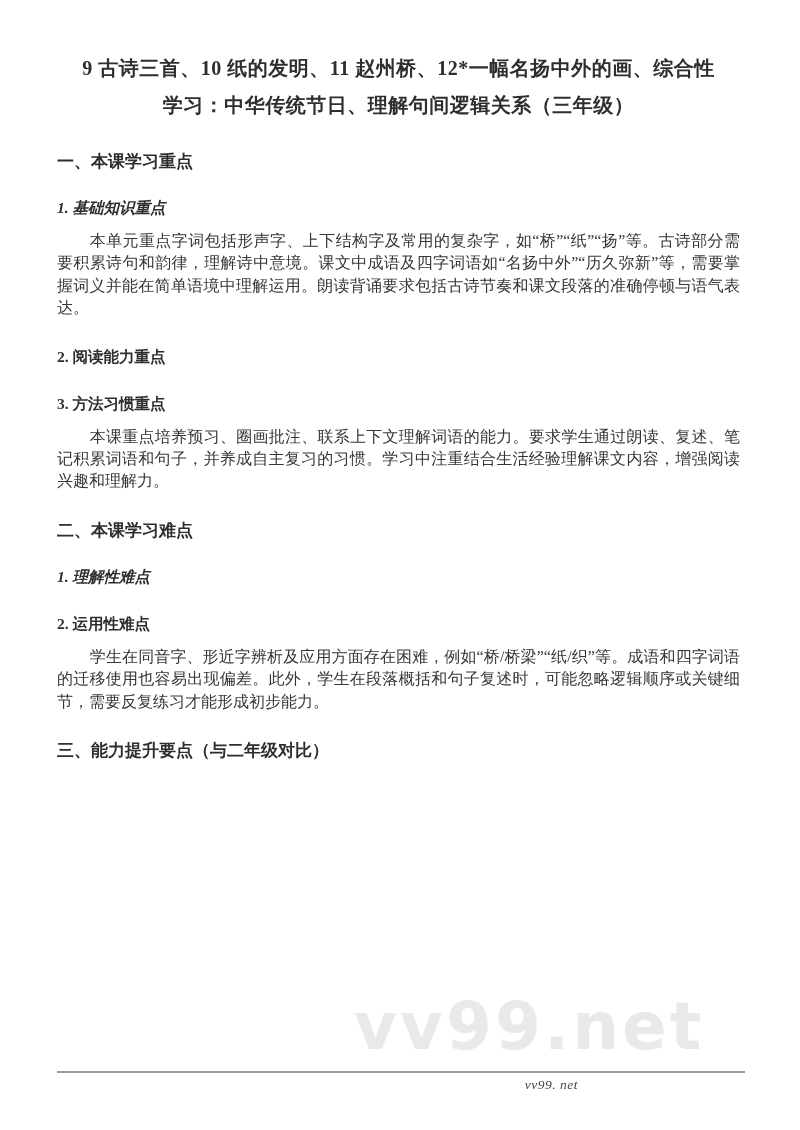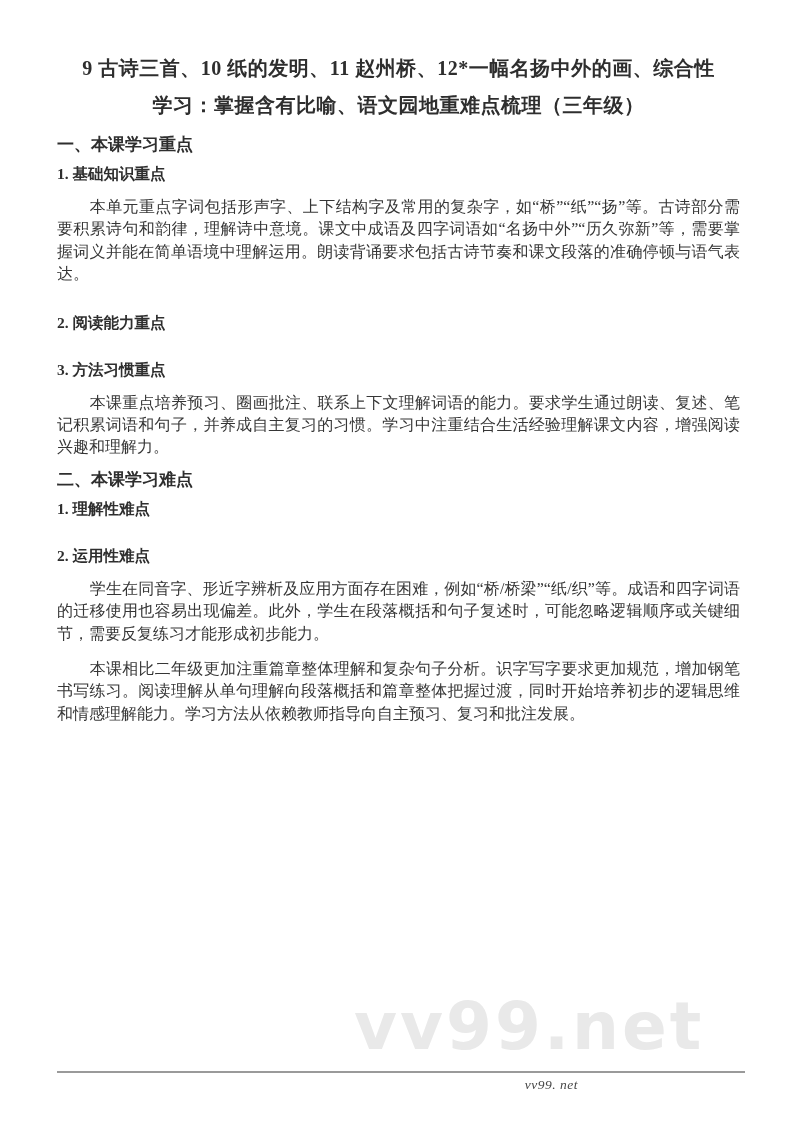--- a/index.html
+++ b/index.html
@@ -28,35 +28,35 @@
   .doc-title {
     padding-top: 50px;
     text-align: center;
     font-weight: bold;
     font-size: 20px;
     line-height: 37px;
     color: #2e2e2e;
     letter-spacing: 0.5px;
   }
   .sec-heading {
-    margin-top: 10px;
+    margin-top: 27px;
     font-size: 17px;
     line-height: 22px;
     font-weight: bold;
     color: #2e2e2e;
   }
   .block .sub-heading {
     margin-top: 26px;
     margin-bottom: 12px;
     font-size: 15.5px;
     line-height: 21px;
     font-weight: bold;
     color: #2e2e2e;
   }
-  .block:first-of-type .sub-heading { margin-top: 7px; }
+  .block:first-of-type .sub-heading { margin-top: 24px; font-style: italic; }
   .para {
     font-size: 16px;
     line-height: 22.4px;
     text-align: justify;
     color: #363636;
     word-break: break-all;
   }
   .para.indent { text-indent: 2.05em; }
   .block > .para:first-child { margin-top: 13px; }
   .watermark {
@@ -96,21 +96,21 @@
 <body>
 
 <div class="page">
 
   <div class="watermark" style="color: rgb(233, 233, 233);">vv99.net</div>
 
   <div class="content">
 
     <div class="doc-title">
       <div>9 古诗三首、10 纸的发明、11 赵州桥、12*一幅名扬中外的画、综合性</div>
-      <div>学习：掌握含有比喻、语文园地重难点梳理（三年级）</div>
+      <div>学习：中华传统节日、理解句间逻辑关系（三年级）</div>
     </div>
 
     <section>
       <h2 class="sec-heading">一、本课学习重点</h2>
 
       <div class="block">
         <h3 class="sub-heading">1.  基础知识重点</h3>
         <p class="para indent">本单元重点字词包括形声字、上下结构字及常用的复杂字，如“桥”“纸”“扬”等。古诗部分需要积累诗句和韵律，理解诗中意境。课文中成语及四字词语如“名扬中外”“历久弥新”等，需要掌握词义并能在简单语境中理解运用。朗读背诵要求包括古诗节奏和课文段落的准确停顿与语气表达。</p>
       </div>
 
@@ -131,24 +131,22 @@
         <h3 class="sub-heading">1.  理解性难点</h3>
       </div>
 
       <div class="block">
         <h3 class="sub-heading">2.  运用性难点</h3>
         <p class="para indent">学生在同音字、形近字辨析及应用方面存在困难，例如“桥/桥梁”“纸/织”等。成语和四字词语的迁移使用也容易出现偏差。此外，学生在段落概括和句子复述时，可能忽略逻辑顺序或关键细节，需要反复练习才能形成初步能力。</p>
       </div>
     </section>
 
     <section>
+      <h2 class="sec-heading">三、能力提升要点（与二年级对比）</h2>
 
-      <div class="block">
-        <p class="para indent">本课相比二年级更加注重篇章整体理解和复杂句子分析。识字写字要求更加规范，增加钢笔书写练习。阅读理解从单句理解向段落概括和篇章整体把握过渡，同时开始培养初步的逻辑思维和情感理解能力。学习方法从依赖教师指导向自主预习、复习和批注发展。</p>
-      </div>
     </section>
 
   </div>
 
   <div class="footer-rule"></div>
   <div class="footer-text">vv99. net</div>
 
 </div>
 
 </body></html>

